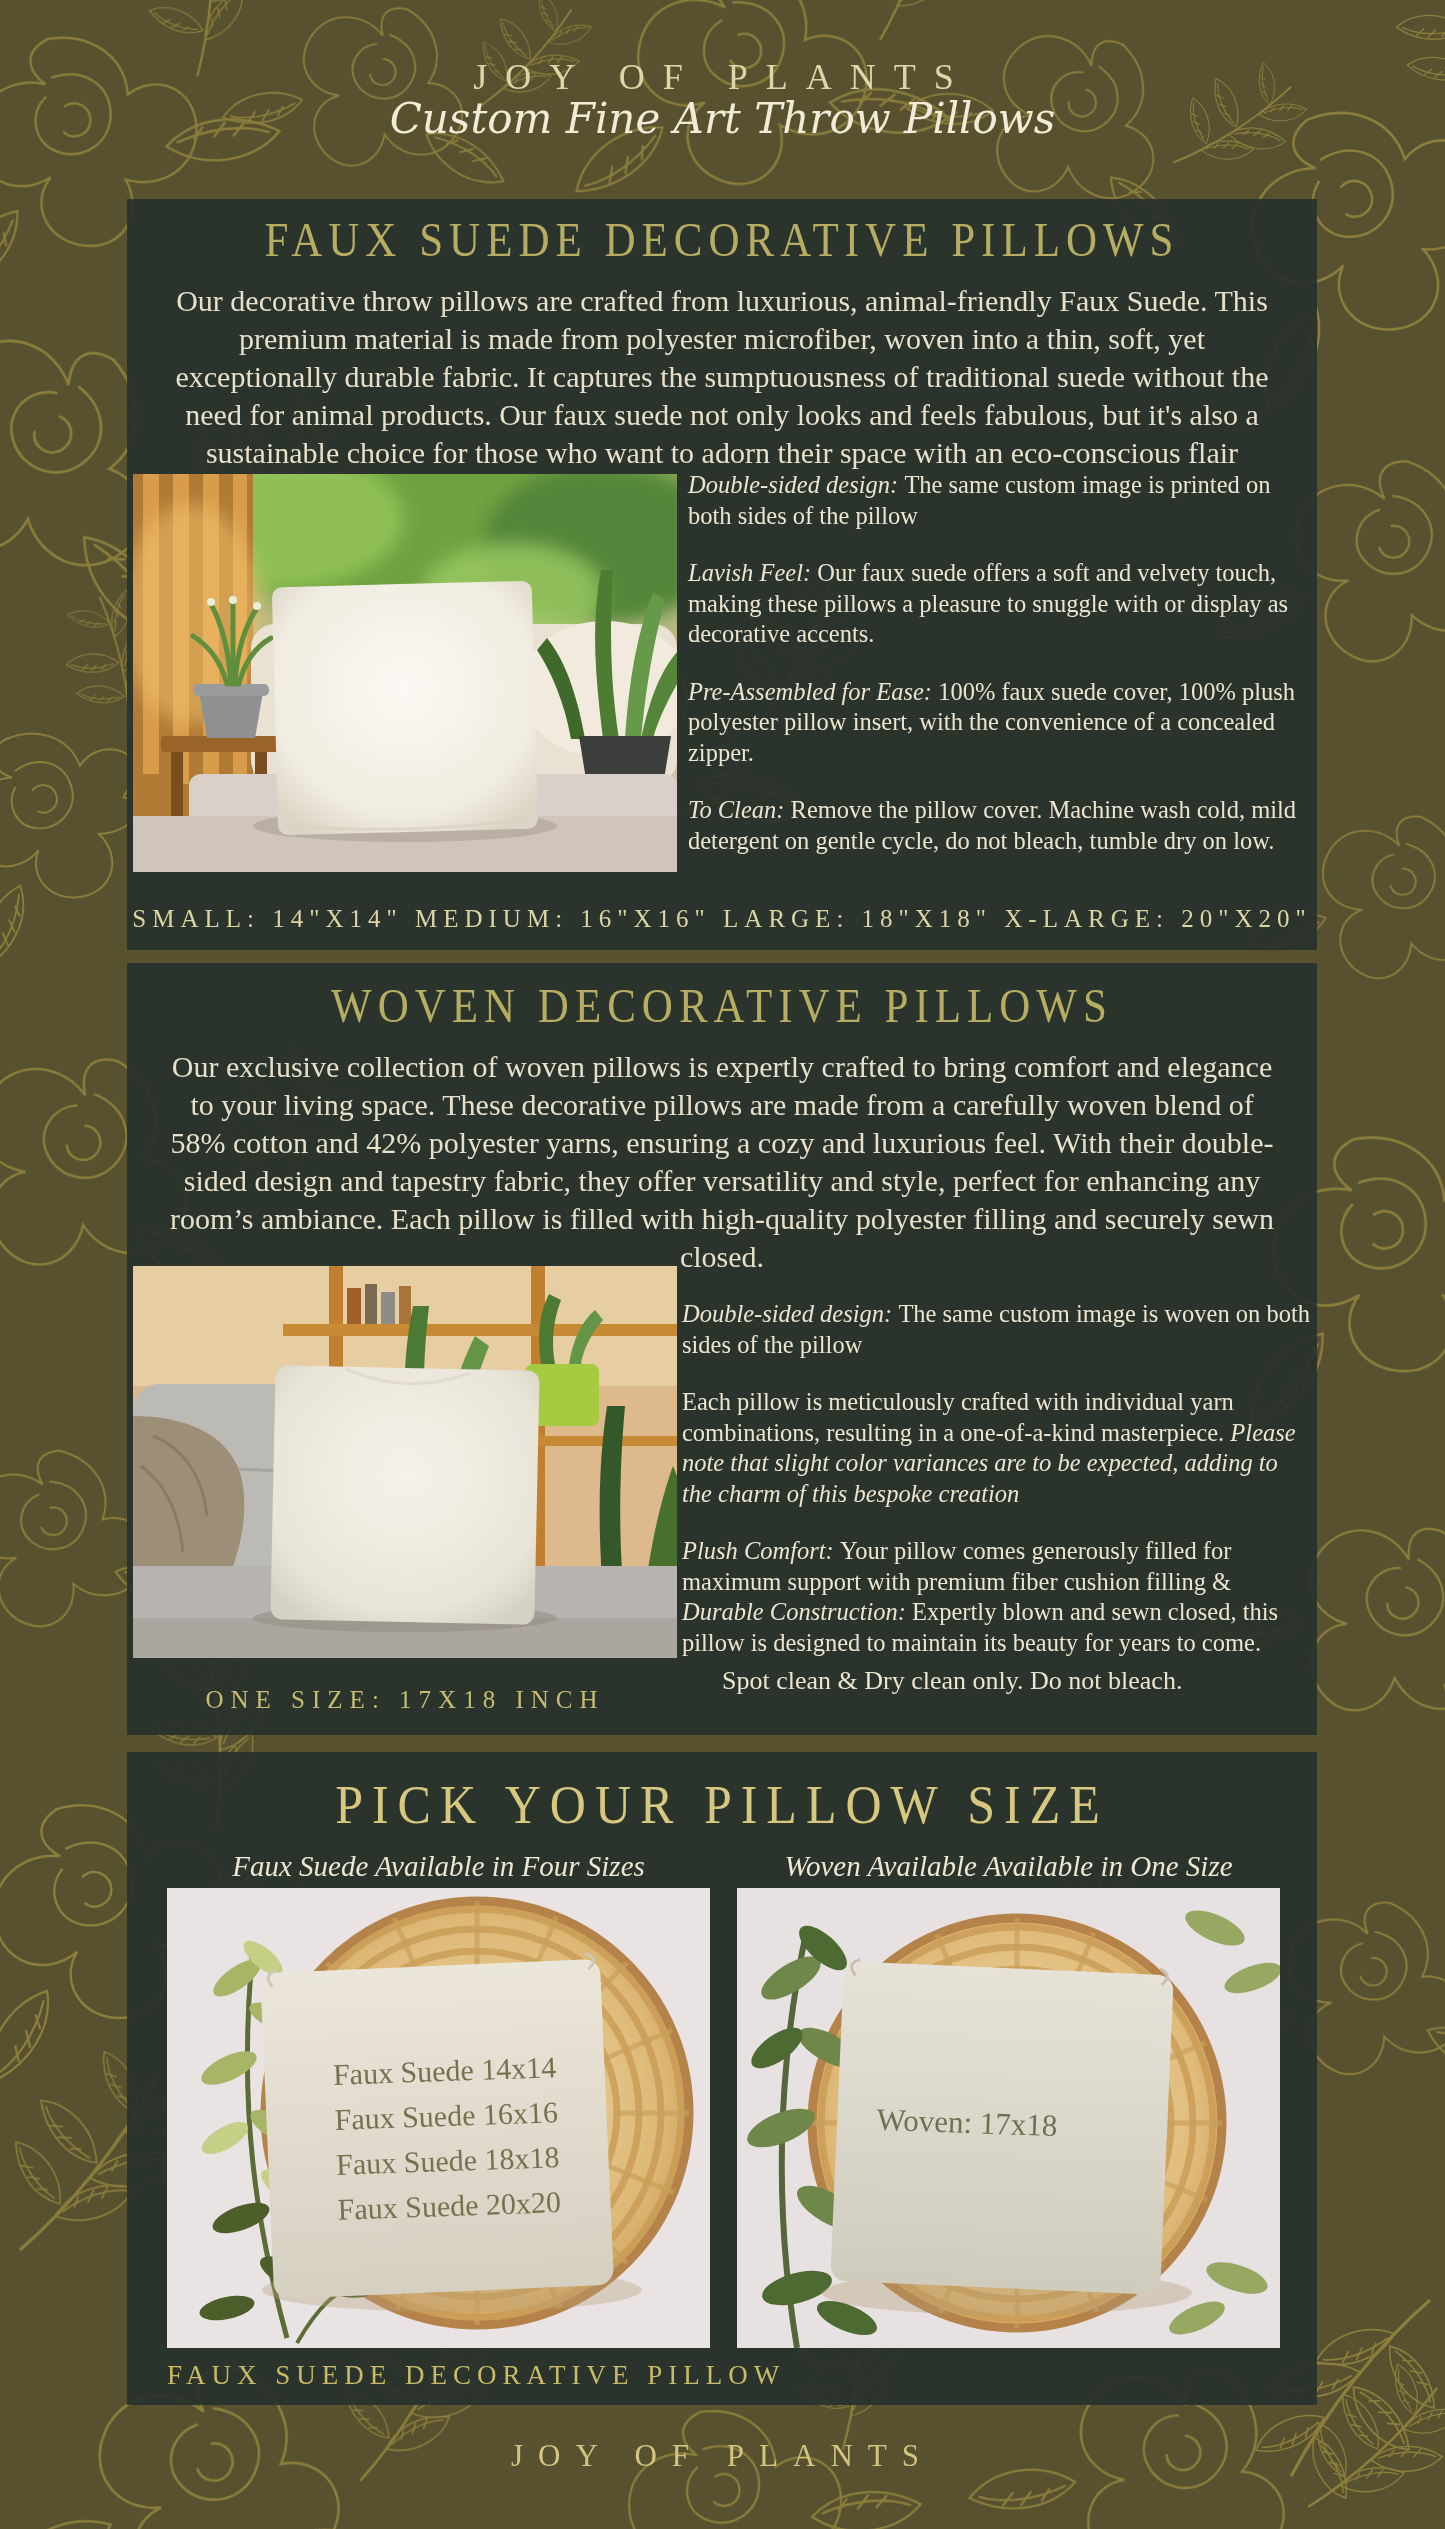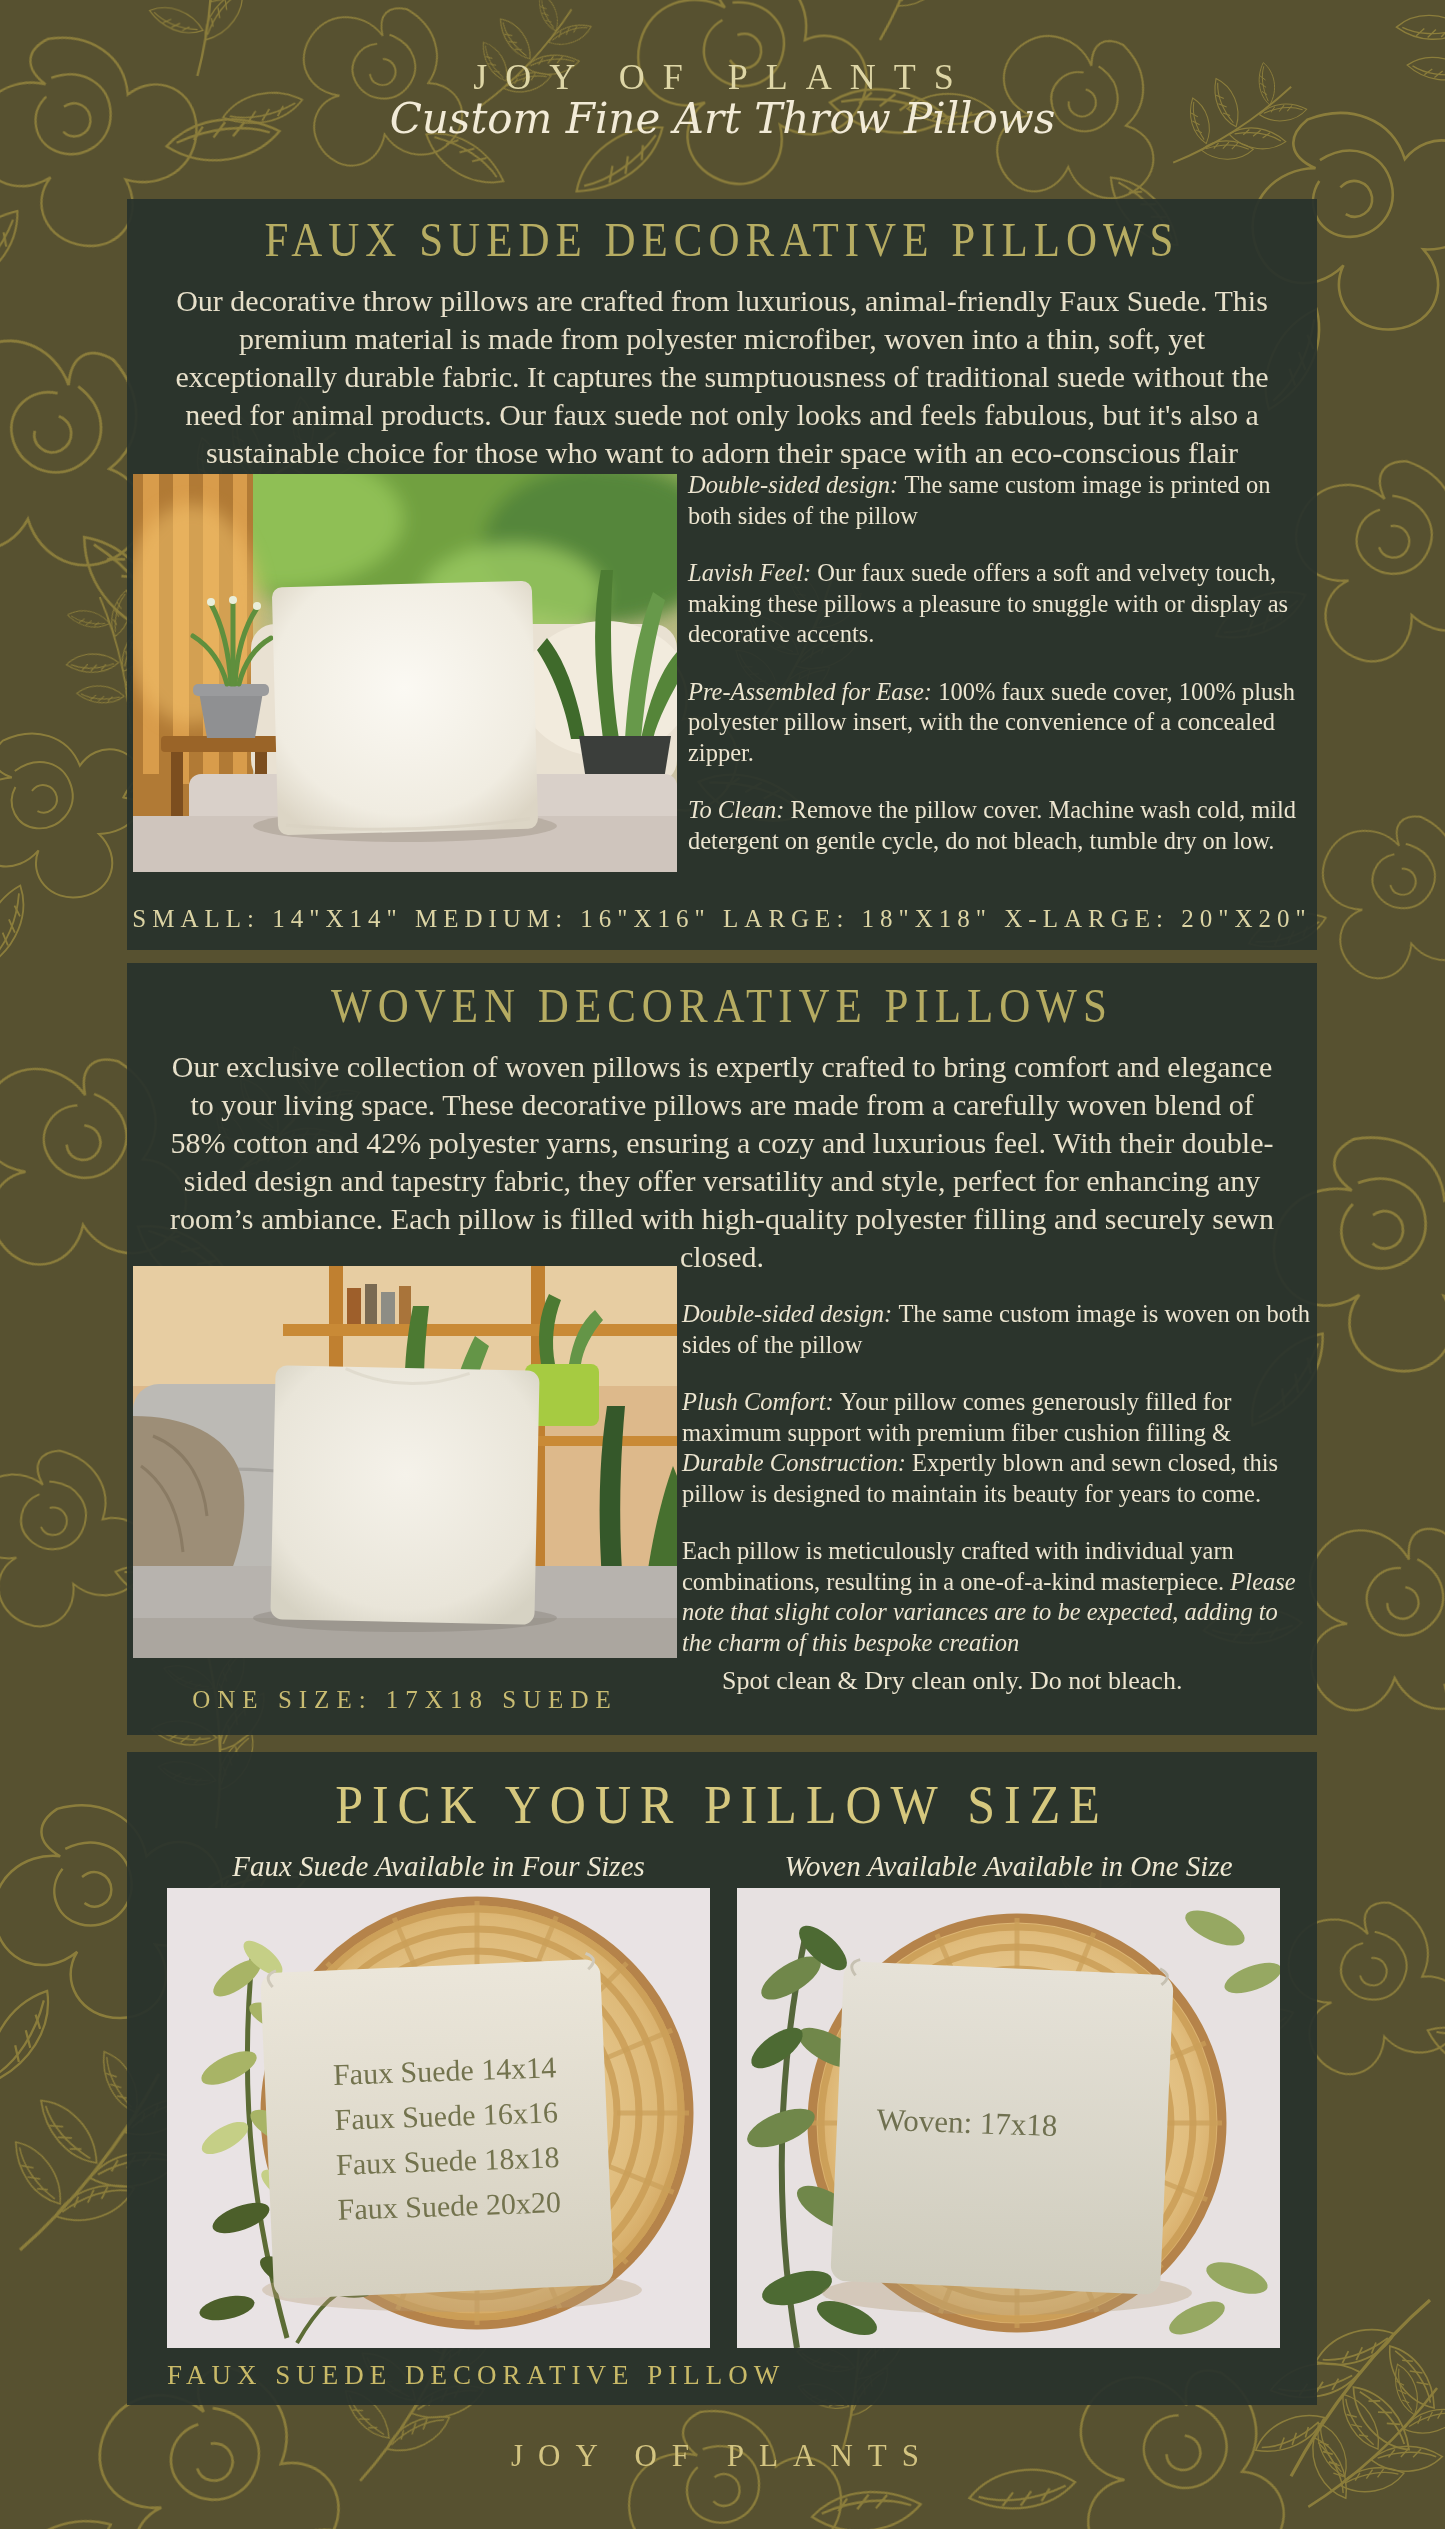--- a/index.html
+++ b/index.html
@@ -240,25 +240,25 @@
       <ellipse cx="272" cy="352" rx="152" ry="14" fill="#8e887f" opacity="0.5"></ellipse>
       <g transform="rotate(1.2 272 228)">
         <rect x="140" y="102" width="264" height="254" rx="12" fill="url(#p2pil)"></rect>
         <path d="M210,104 q60,26 124,2" stroke="#ddd8ca" stroke-width="3" fill="none" opacity="0.8"></path>
       </g>
     </svg>
   </div>
 
   <div class="features" style="left:682px;top:1262px;width:630px;margin-top:37px;">
     <p class="feat"><i>Double-sided design: </i><span>The same custom image is woven on both sides of the pillow</span></p>
+    <p class="feat"><span>Each pillow is meticulously crafted with individual yarn combinations, resulting in a one-of-a-kind masterpiece. </span><i>Please note that slight color variances are to be expected, adding to the charm of this bespoke creation</i></p>
     <p class="feat"><i>Plush Comfort: </i><span>Your pillow comes generously filled for maximum support with premium fiber cushion filling  &amp; </span><i>Durable Construction: </i><span>Expertly blown and sewn closed, this pillow is designed to maintain its beauty for years to come.</span></p>
-    <p class="feat"><span>Each pillow is meticulously crafted with individual yarn combinations, resulting in a one-of-a-kind masterpiece. </span><i>Please note that slight color variances are to be expected, adding to the charm of this bespoke creation</i></p>
   </div>
   <div class="txt care-line" style="left:682px;top:1666px;width:630px;margin-left:40px;">Spot clean &amp; Dry clean only. Do not bleach.</div>
-  <div class="txt one-size" style="top:1686px;">ONE SIZE: 17X18 SUEDE</div>
+  <div class="txt one-size" style="top:1686px;">ONE SIZE: 17X18 INCH</div>
 
   <div class="panel" style="top:1752px;height:653px;"></div>
   <div class="txt pick-title" style="top:1772px;">PICK YOUR PILLOW SIZE</div>
   <div class="txt col-header" style="left:167px;top:1850px;width:543px;">Faux Suede Available in Four Sizes</div>
   <div class="txt col-header" style="left:737px;top:1850px;width:543px;">Woven Available Available in One Size</div>
 
   <div class="photo" style="left:167px;top:1888px;width:543px;height:460px;">
     <svg viewBox="0 0 543 460" xmlns="http://www.w3.org/2000/svg">
       <defs>
         <radialGradient id="wickL" cx="50%" cy="48%" r="55%">

